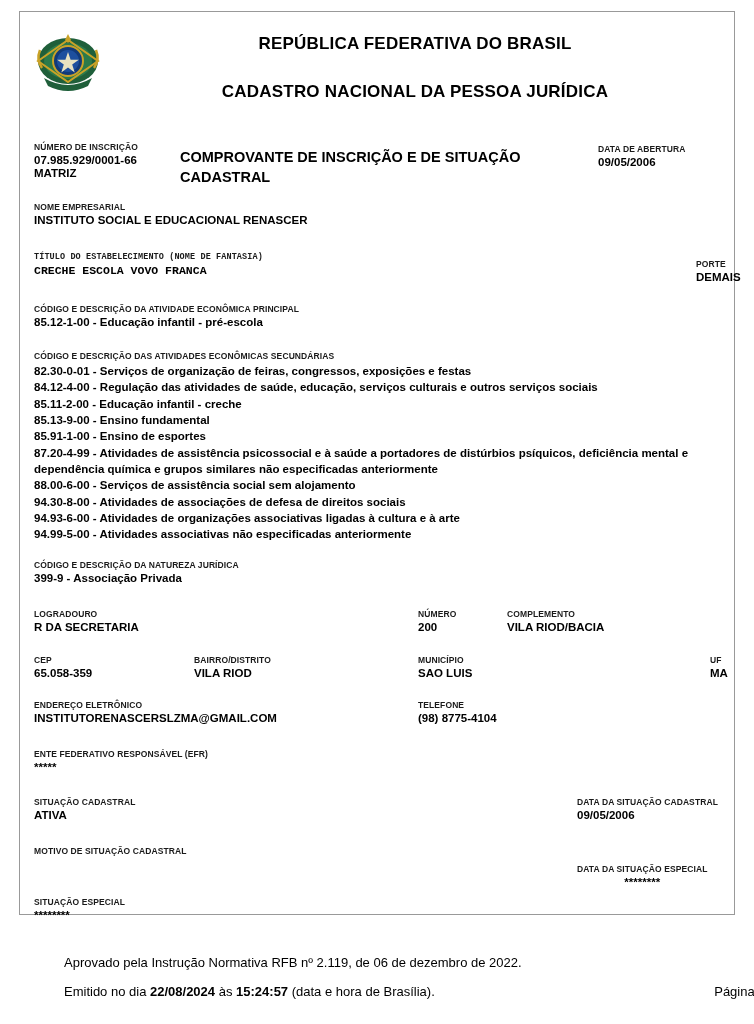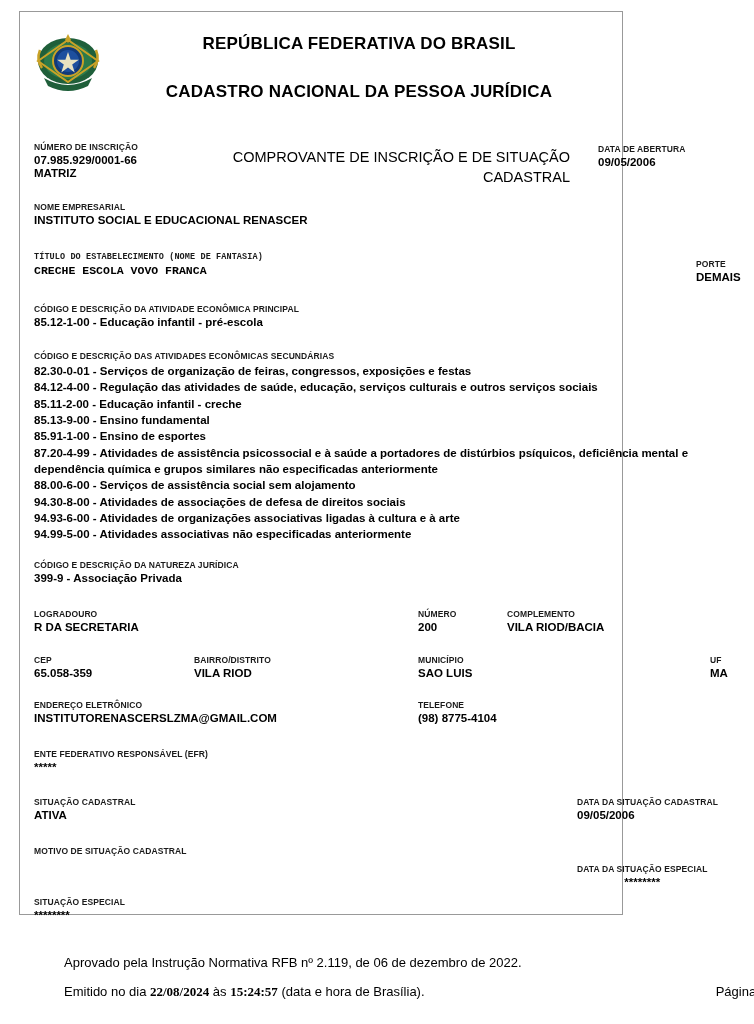--- a/index.html
+++ b/index.html
@@ -12,21 +12,21 @@
     height: 1024px;
     font-family: "Liberation Sans", sans-serif;
     color: #000000;
     position: relative;
     overflow: hidden;
   }
   .page {
     position: absolute;
     left: 19px;
     top: 11px;
-    width: 604px;
+    width: 716px;
     height: 904px;
     border: 1px solid #999999;
     box-sizing: border-box;
     background: #ffffff;
   }
   .inner {
     position: relative;
     width: 100%;
     height: 100%;
   }
@@ -76,23 +76,23 @@
   }
 
   .abs { position: absolute; }
 
   
   .insc { left: 14px; top: 130px; }
   .comprov {
     left: 160px;
     top: 136px;
     width: 390px;
-    text-align: right;
+    text-align: left;
     font-size: 14.5px;
-    font-weight: normal;
+    font-weight: bold;
     line-height: 1.35;
   }
   .dtab { left: 578px; top: 132px; }
 
   .matriz {
     font-size: 11.5px;
     font-weight: bold;
     margin-top: 1px;
   }
 
@@ -143,21 +143,21 @@
     font-size: 13px;
     margin-left: 45px;
   }
   .footer .l1 { margin-bottom: 14px; }
   .footer .l2 { position: relative; }
   .footer .page-num {
     position: absolute;
     right: 0;
     top: 0;
   }
-  .b { font-weight: bold; font-family: Liberation Serif, serif; }
+  .b { font-weight: bold; }
 
   .coat svg { display: block; }
 </style>
 </head>
 <body>
 
 <div class="page">
   <div class="inner">
 
     <div class="coat">

